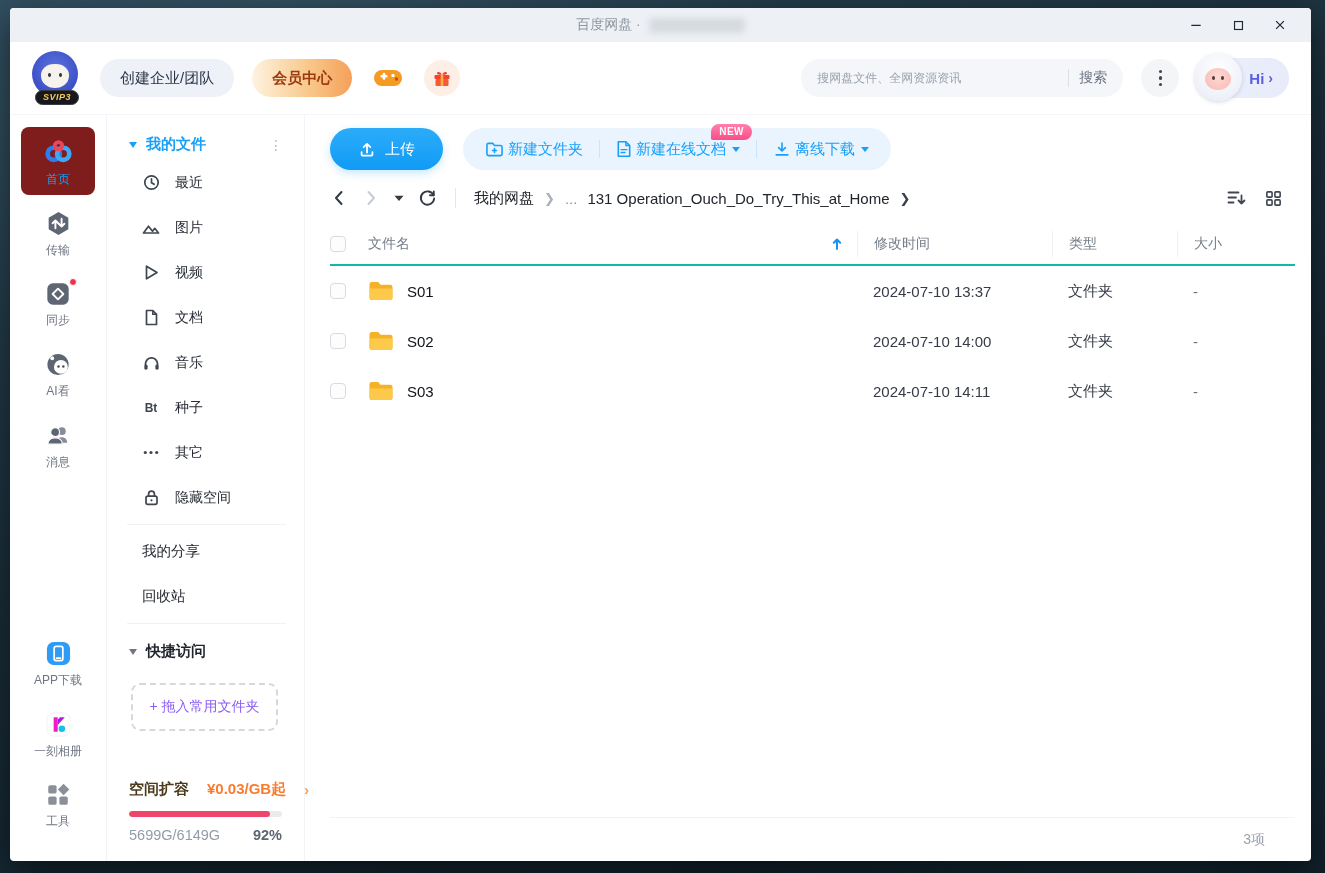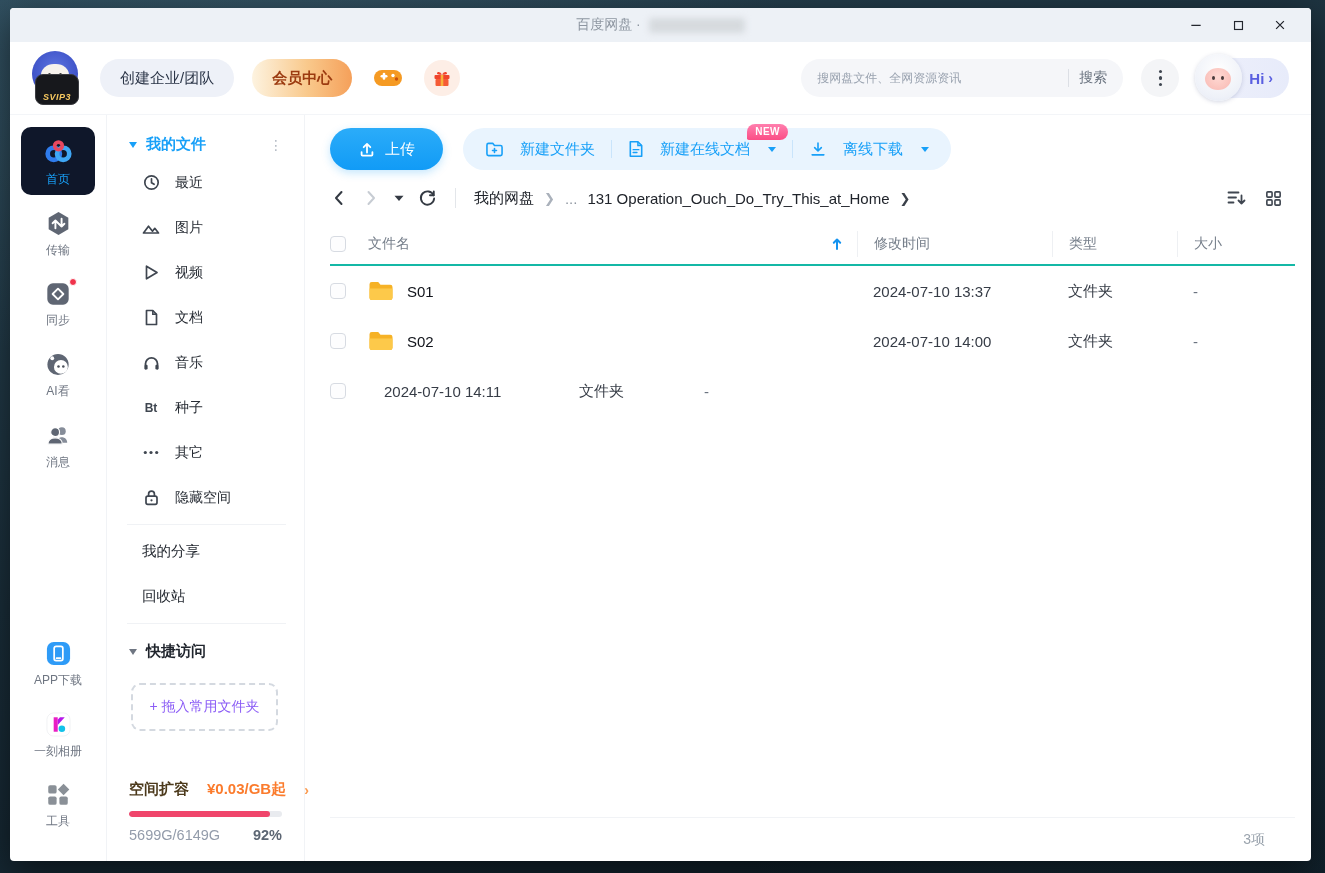--- a/index.html
+++ b/index.html
@@ -41,21 +41,21 @@
     width:46px; height:46px; border-radius:50%;
     background:radial-gradient(circle at 50% 40%, #5d74e0 0%, #3c50c6 70%, #2f41ad 100%);
     position:relative; overflow:hidden;
   }
   .cow-face { position:absolute; left:9px; top:13px; width:28px; height:24px; border-radius:46% 46% 50% 50%; background:#f6f2ec; }
   .cow-eye { position:absolute; width:3px; height:4px; border-radius:50%; background:#333; top:9px; }
   .cow-horn { position:absolute; width:7px; height:7px; background:#f6f2ec; border-radius:50% 50% 0 50%; top:-3px; }
   .svip-badge {
     position:absolute; left:50%; transform:translateX(-50%); bottom:0;
     background:#17181c; color:#f7c860; font-size:9px; font-weight:bold; font-style:italic;
-    padding:17px 7px 2px; border-radius:8px; border:1px solid #3a3b40; letter-spacing:.5px; white-space:nowrap;
+    padding:1px 7px 2px; border-radius:8px; border:1px solid #3a3b40; letter-spacing:.5px; white-space:nowrap;
   }
   .pill-btn {
     height:38px; display:flex; align-items:center; padding:0 20px; border-radius:20px;
     font-size:15px; cursor:pointer; white-space:nowrap;
   }
   .create-team { background:#eef1f8; color:#2b3547; }
   .vip-center { background:linear-gradient(90deg,#fdf3e0 0%,#f9c98c 55%,#f5a05a 100%); color:#9c3b10; font-weight:bold; }
   .icon-btn { width:36px; height:36px; display:flex; align-items:center; justify-content:center; cursor:pointer; }
   .gift-wrap { width:36px; height:36px; border-radius:50%; background:#fdeee6; display:flex; align-items:center; justify-content:center; cursor:pointer; }
   .header-spacer { flex:1; }
@@ -96,21 +96,21 @@
   
   .rail {
     width:97px; flex:0 0 auto; border-right:1px solid #f1f3f6;
     display:flex; flex-direction:column; align-items:center; padding:12px 0 18px;
   }
   .rail-item {
     width:74px; border-radius:10px; padding:9px 0 7px; margin-bottom:6px;
     display:flex; flex-direction:column; align-items:center; gap:5px; cursor:pointer; position:relative;
   }
   .rail-item .rail-label { font-size:12px; color:#6f7682; }
-  .rail-item.active { background:#0f172a; }
+  .rail-item.active { background:#7f1d1d;border-radius:8px; }
   .rail-item.active .rail-label { color:#18a0f8; }
   .rail-dot { position:absolute; top:6px; right:18px; width:8px; height:8px; border-radius:50%; background:#f0334b; border:1.5px solid #fff; }
   .rail-spacer { flex:1; }
 
   
   .sidenav {
     width:198px; flex:0 0 auto; border-right:1px solid #f1f3f6;
     display:flex; flex-direction:column; padding:16px 16px 14px 20px; min-height:0;
   }
   .nav-group-header { display:flex; align-items:center; gap:9px; padding:4px 0 6px 2px; cursor:pointer; }
@@ -150,21 +150,21 @@
   .toolbar { display:flex; align-items:center; gap:20px; flex:0 0 auto; }
   .upload-btn {
     height:42px; padding:0 28px; border-radius:21px; cursor:pointer;
     background:linear-gradient(180deg,#2bacf9,#119bf6); color:#fff; font-size:15px;
     display:flex; align-items:center; gap:9px; box-shadow:0 3px 8px rgba(24,160,248,.25);
   }
   .tool-group {
     height:42px; background:#e9f4fe; border-radius:21px;
     display:flex; align-items:center; padding:0 22px; gap:16px;
   }
-  .tool-item { display:flex; align-items:center; gap:16px; color:#18a0f8; font-size:15px; cursor:pointer; position:relative;justify-content:space-between; }
+  .tool-item { display:flex; align-items:center; gap:4px; color:#18a0f8; font-size:15px; cursor:pointer; position:relative;justify-content:space-between; }
   .tool-sep { width:1px; height:18px; background:#c9e4fb; }
   .tool-caret { width:0; height:0; border-left:4.5px solid transparent; border-right:4.5px solid transparent; border-top:5.5px solid #18a0f8; margin-left:2px; }
   .new-badge {
     position:absolute; top:-16px; right:-12px;
     background:linear-gradient(180deg,#ff7fae,#fb4d86); color:#fff;
     font-size:10px; font-weight:bold; padding:2px 8px 3px; border-radius:9px 9px 9px 2px; letter-spacing:.5px;
   }
 
   .navrow { height:52px; flex:0 0 auto; display:flex; align-items:center; gap:14px; margin-top:2px; }
   .nav-ic { cursor:pointer; display:flex; align-items:center; justify-content:center; }
@@ -640,20 +640,27 @@
           </div>
           <div class="col-time cell-time">2024-07-10 14:00</div>
           <div class="col-type cell-type">文件夹</div>
           <div class="col-size cell-size">-</div>
         </div>
 
         <div class="trow">
           <div class="col-check">
               <span class="checkbox"></span>
             </div>
+          <div class="col-name">
+            <svg width="26" height="22" viewBox="0 0 26 22">
+              <path d="M1.5 4.3A2.3 2.3 0 013.8 2h6.4l2.3 2.7h9.7A2.3 2.3 0 0124.5 7v10.7a2.3 2.3 0 01-2.3 2.3H3.8a2.3 2.3 0 01-2.3-2.3z" fill="#f6b226"></path>
+              <path d="M1.5 8.6h23v9.1a2.3 2.3 0 01-2.3 2.3H3.8a2.3 2.3 0 01-2.3-2.3z" fill="#fdc94a"></path>
+            </svg>
+            <span class="file-name">S03</span>
+          </div>
           <div class="col-time cell-time">2024-07-10 14:11</div>
           <div class="col-type cell-type">文件夹</div>
           <div class="col-size cell-size">-</div>
         </div>
       </div>
 
       <div class="main-spacer"></div>
 
       <div class="main-footer">
         <span>3项</span>

